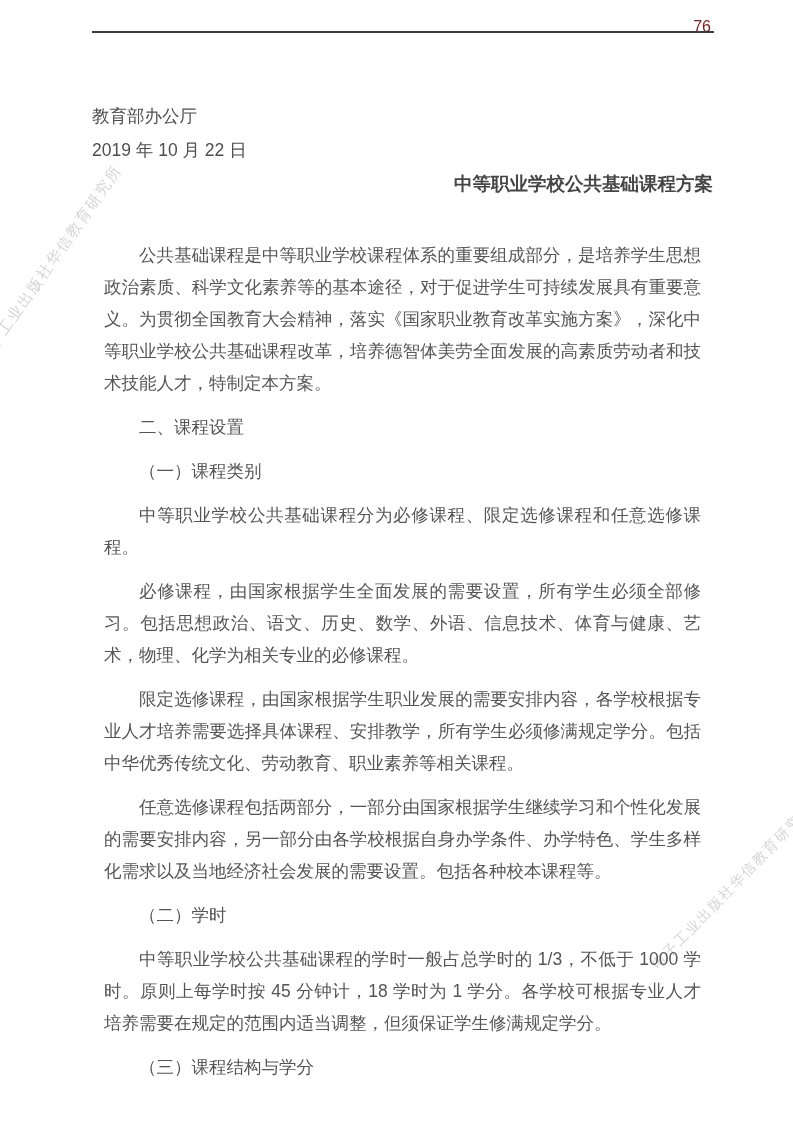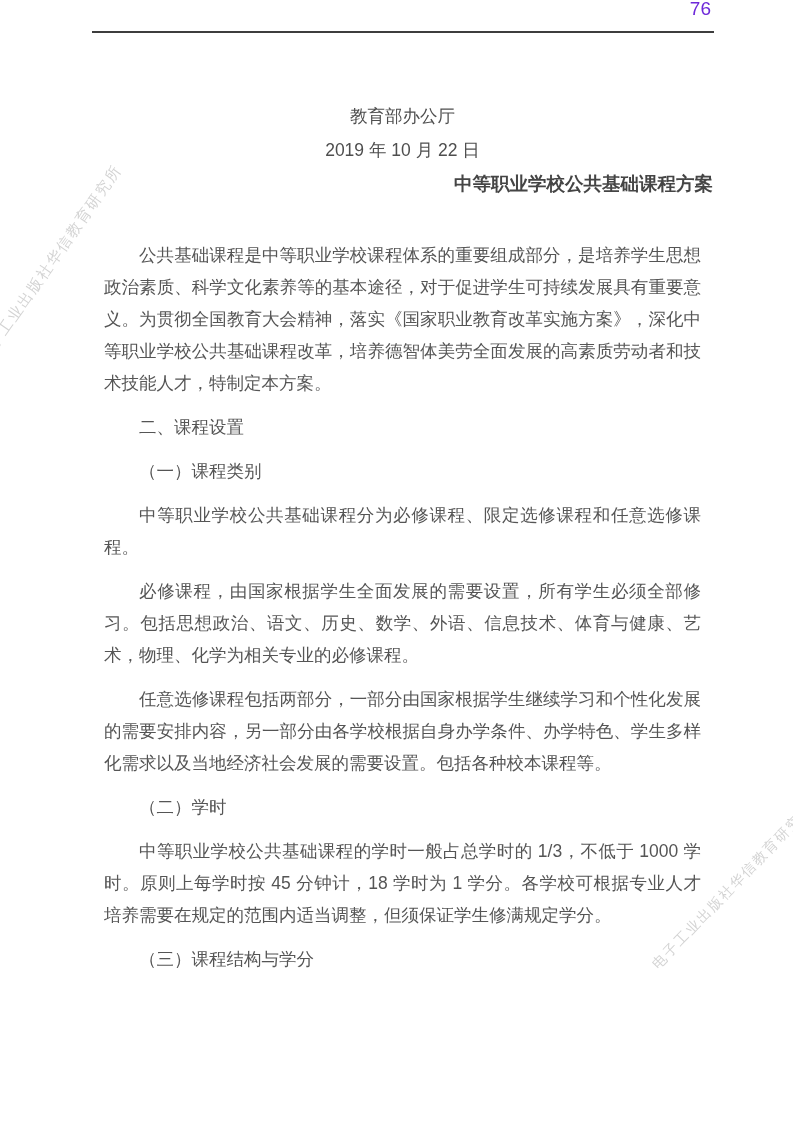--- a/index.html
+++ b/index.html
@@ -11,24 +11,24 @@
     overflow: hidden;
     font-family: "Liberation Sans", sans-serif;
   }
   .sheet {
     position: absolute;
     inset: 0;
     background: #ffffff;
   }
   .pageno {
     position: absolute;
-    top: 0;
+    top: 18px;
     right: 82px;
-    font-size: 19px;
-    color: #6d28d9;
+    font-size: 16px;
+    color: #7f1d1d;
     line-height: 18px;
     z-index: 3;
   }
   .rule {
     position: absolute;
     left: 92px;
     top: 31px;
     width: 622px;
     height: 2px;
     background: #3d3d3d;
@@ -58,21 +58,21 @@
   }
   .content {
     position: absolute;
     left: 92px;
     top: 99px;
     width: 621px;
     z-index: 2;
   }
   .issuer, .dateline {
     margin: 0;
-    text-align: center;
+    text-align: left;
     font-size: 17.5px;
     line-height: 34px;
     color: #4e4e4e;
   }
   .title {
     margin: 0 0 38px 0;
     text-align: right;
     font-size: 18.5px;
     font-weight: bold;
     line-height: 34px;
@@ -102,19 +102,20 @@
   <div class="content">
     <p class="issuer">教育部办公厅</p>
     <p class="dateline">2019 年 10 月 22 日</p>
     <h1 class="title">中等职业学校公共基础课程方案</h1>
     <div id="doc-body">
         <p class="para body">公共基础课程是中等职业学校课程体系的重要组成部分，是培养学生思想政治素质、科学文化素养等的基本途径，对于促进学生可持续发展具有重要意义。为贯彻全国教育大会精神，落实《国家职业教育改革实施方案》，深化中等职业学校公共基础课程改革，培养德智体美劳全面发展的高素质劳动者和技术技能人才，特制定本方案。</p>
         <p class="para section">二、课程设置</p>
         <p class="para subsection">（一）课程类别</p>
         <p class="para body">中等职业学校公共基础课程分为必修课程、限定选修课程和任意选修课程。</p>
         <p class="para body">必修课程，由国家根据学生全面发展的需要设置，所有学生必须全部修习。包括思想政治、语文、历史、数学、外语、信息技术、体育与健康、艺术，物理、化学为相关专业的必修课程。</p>
+        <p class="para body">限定选修课程，由国家根据学生职业发展的需要安排内容，各学校根据专业人才培养需要选择具体课程、安排教学，所有学生必须修满规定学分。包括中华优秀传统文化、劳动教育、职业素养等相关课程。</p>
         <p class="para body">任意选修课程包括两部分，一部分由国家根据学生继续学习和个性化发展的需要安排内容，另一部分由各学校根据自身办学条件、办学特色、学生多样化需求以及当地经济社会发展的需要设置。包括各种校本课程等。</p>
         <p class="para subsection">（二）学时</p>
         <p class="para body">中等职业学校公共基础课程的学时一般占总学时的 1/3，不低于 1000 学时。原则上每学时按 45 分钟计，18 学时为 1 学分。各学校可根据专业人才培养需要在规定的范围内适当调整，但须保证学生修满规定学分。</p>
         <p class="para subsection">（三）课程结构与学分</p>
       </div>
   </div>
 </div>
 
 </body></html>

